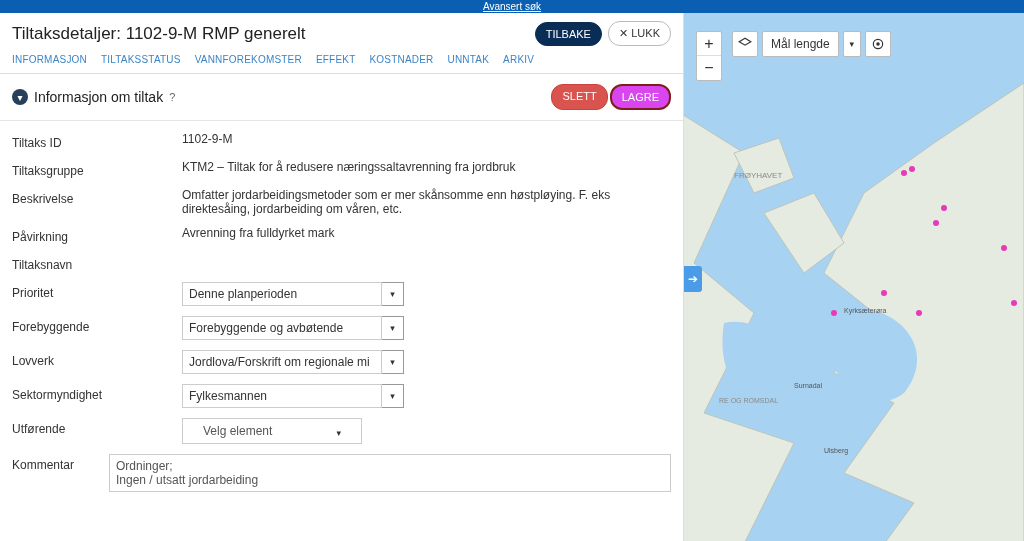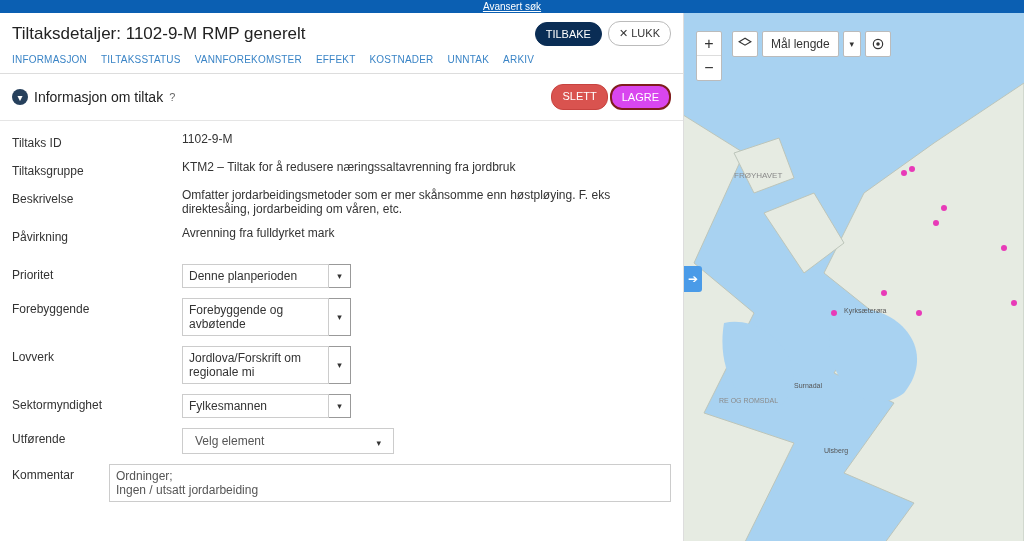--- a/index.html
+++ b/index.html
@@ -28,23 +28,23 @@
 .btn-lagre { background: #d946ef; color: #fff; border: 2px solid #7f1d1d; }
 
 .form { padding: 6px 12px 12px 12px; }
 .row { display: flex; align-items: flex-start; padding: 5px 0; }
 .lbl { width: 170px; font-size: 12px; color: #333; padding-top: 4px; }
 .val { flex: 1; font-size: 12px; color: #333; }
 .inp { width: 470px; padding: 5px 8px; border: 1px solid #ccc; font-size: 12px; color: #666; background: #fff; }
 .sel { width: 190px; padding: 4px 6px; border: 1px solid #ccc; font-size: 12px; color: #333; background: #fff; position: relative; }
 .sel-box { display: flex; }
 .sel-toggle { width: 22px; border: 1px solid #999; border-left: none; display: flex; align-items: center; justify-content: center; background: #fff; cursor: pointer; }
-.sel2 { width: 147px; }
+.sel2 { width: 200px; }
 .ta { width: 562px; height: 38px; padding: 4px 6px; border: 1px solid #ccc; font-size: 12px; color: #555; resize: none; background: #fff; }
-.wide-sel { width: 212px; padding: 5px 12px; border: 1px solid #ccc; font-size: 12px; color: #555; background: #fff; display: flex; justify-content: space-between; align-items: flex-end; cursor: pointer; }
+.wide-sel { width: 180px; padding: 5px 20px; border: 1px solid #ccc; font-size: 12px; color: #555; background: #fff; display: flex; justify-content: space-between; align-items: flex-end; cursor: pointer; }
 
 .map-svg { width: 100%; height: 100%; display: block; }
 .map-controls-left { position: absolute; top: 18px; left: 12px; }
 .zoom { width: 26px; background: #fff; border: 1px solid #bbb; border-radius: 2px; overflow: hidden; }
 .zoom div { height: 24px; display: flex; align-items: center; justify-content: center; font-size: 16px; cursor: pointer; }
 .zoom div:first-child { border-bottom: 1px solid #ddd; }
 .sq { width: 26px; height: 26px; background: #fff; border: 1px solid #bbb; border-radius: 2px; display: flex; align-items: center; justify-content: center; cursor: pointer; }
 
 .map-controls-right { position: absolute; top: 18px; left: 48px; display: flex; gap: 4px; }
 .mål { background: #fff; border: 1px solid #bbb; border-radius: 2px; padding: 4px 8px; font-size: 12px; display: flex; align-items: center; cursor: pointer; }
@@ -100,20 +100,21 @@
         </div>
       <div class="row">
           <div class="lbl">Beskrivelse</div>
           <div class="val">Omfatter jordarbeidingsmetoder som er mer skånsomme enn høstpløying. F. eks direktesåing, jordarbeiding om våren, etc.</div>
         </div>
       <div class="row">
           <div class="lbl">Påvirkning</div>
           <div class="val">Avrenning fra fulldyrket mark</div>
         </div>
       <div class="row">
+          <div class="lbl">Tiltaksnavn</div>
         </div>
       <div class="row">
           <div class="lbl">Prioritet</div>
           <div class="val">
             <div class="sel-box">
               <div class="sel sel2">Denne planperioden</div>
               <div class="sel-toggle">
                 <span class="caret-down-small">▾</span>
               </div>
             </div>

